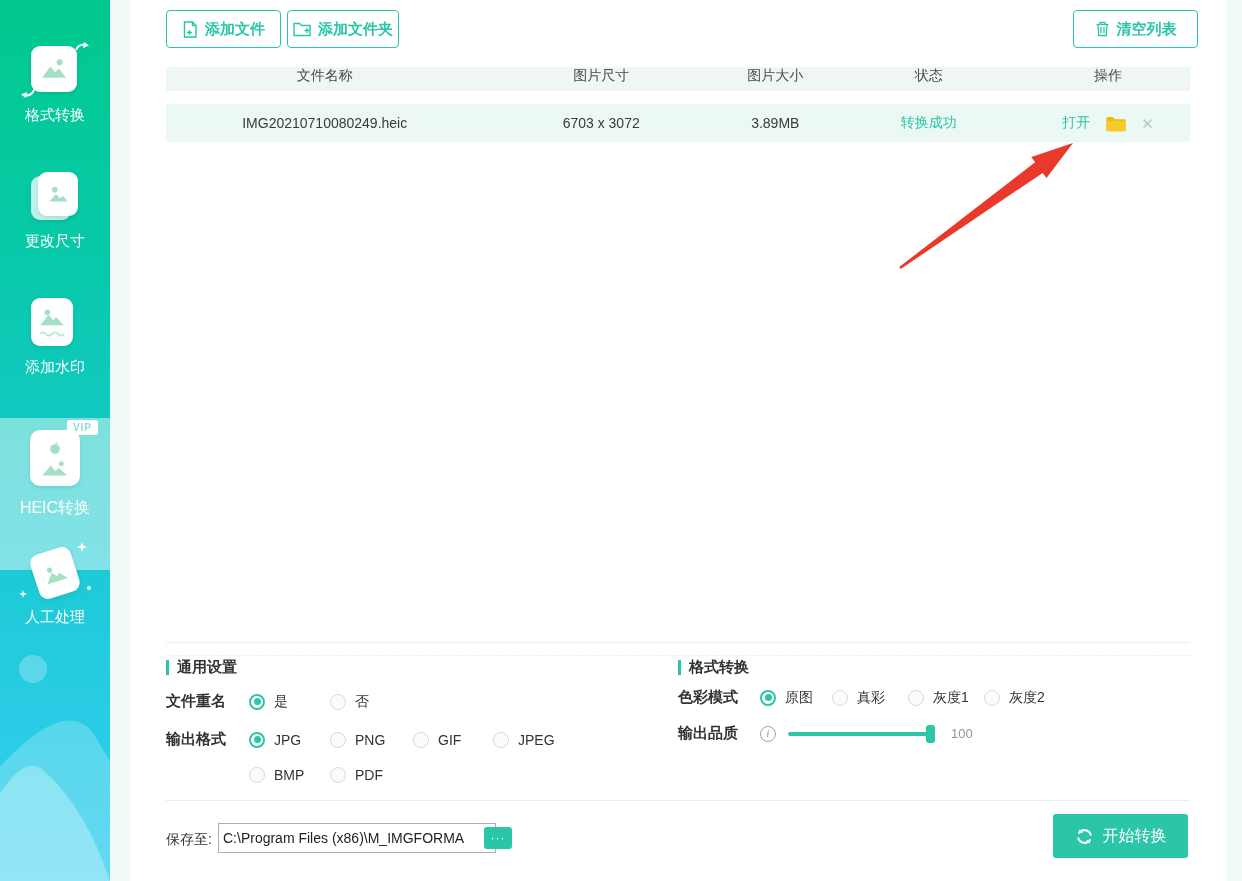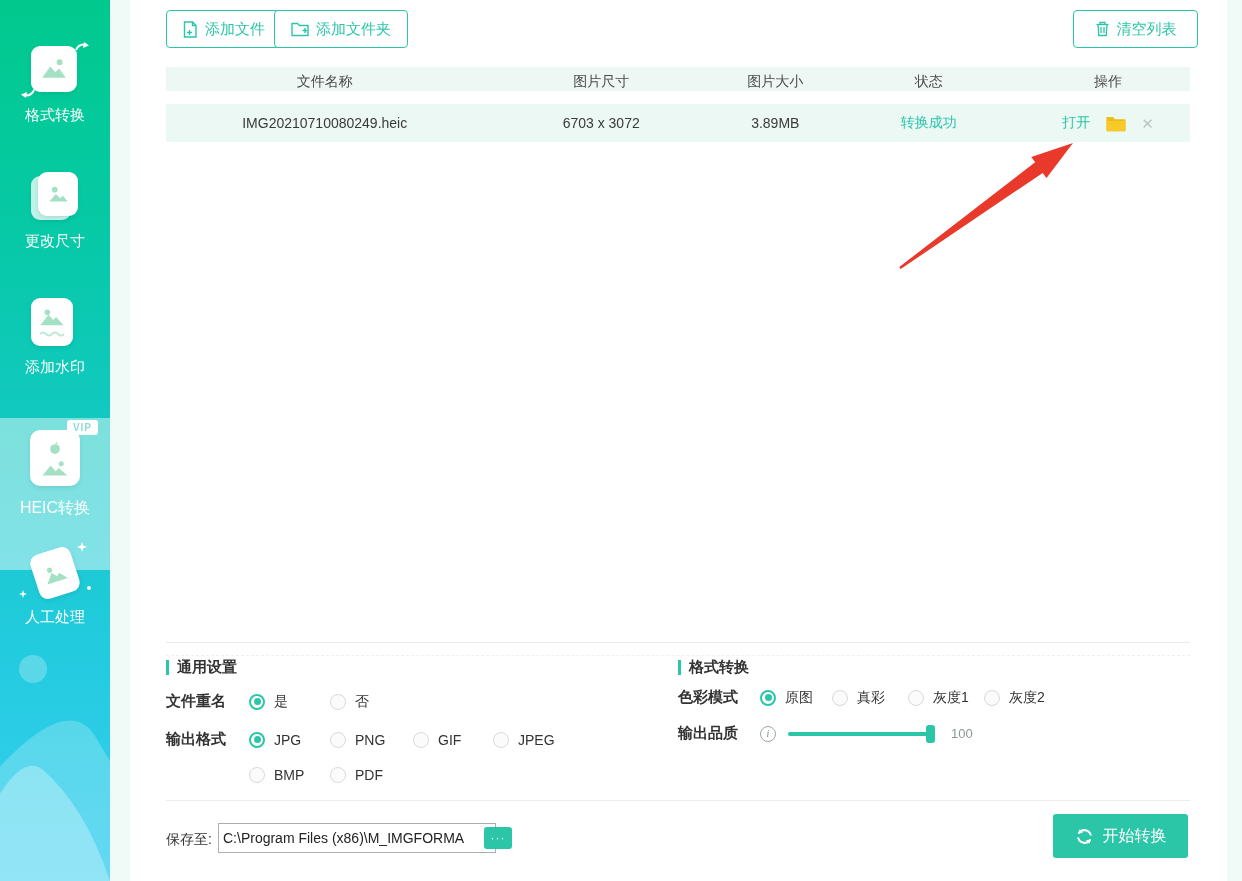--- a/index.html
+++ b/index.html
@@ -23,25 +23,25 @@
   .vip-badge::after { content:""; position:absolute; left:3px; bottom:-4px;
     border:4px solid transparent; border-top-color:#fff; border-left-color:#fff; width:0; height:0; }
   #side-decor { position:absolute; left:0; bottom:0; width:110px; height:230px; pointer-events:none; }
 
   
   .strip { position:absolute; top:0; height:881px; background:#f0faf7; }
 
   
   .tbtn { position:absolute; top:10px; height:38px; background:#fff;
     border:1px solid #2bc5a8; border-radius:4px; color:#2bc5a8; font-size:15px;
-    display:flex; align-items:center; justify-content:center; gap:7px; cursor:pointer; }
+    display:flex; align-items:center; justify-content:center; gap:7px; cursor:pointer;font-weight:bold; }
 
   
   #thead { position:absolute; left:166px; top:67px; width:1024px; height:24px;
-    background:#eef7f4; display:flex; align-items:flex-end; font-size:14px; color:#4a4a4a; }
+    background:#eef7f4; display:flex; align-items:flex-start; font-size:14px; color:#4a4a4a; }
   #trow { position:absolute; left:166px; top:104px; width:1024px; height:38px;
     background:#ecf8f4; display:flex; align-items:center; font-size:14px; color:#3a3a3a; }
   .c1{width:31%;text-align:center;} .c2{width:23%;text-align:center;}
   .c3{width:11%;text-align:center;} .c4{width:19%;text-align:center;}
   .c5{width:16%;text-align:center;}
   .teal { color:#2bc5a8; }
   .opcell { display:flex; align-items:center; justify-content:center; gap:15px; }
   .xmark { color:#b9c6c4; font-size:15px; cursor:pointer; line-height:1; }
 
   
@@ -186,21 +186,21 @@
 
   <button class="tbtn" style="left:166px;width:115px">
     <svg width="16" height="17" viewBox="0 0 16 17" fill="none" stroke="#2bc5a8" stroke-width="1.4">
       <path d="M2.5 1h8l3.5 3.5V16h-11.5z"></path>
         <path d="M10.5 1v3.5H14"></path>
         <path d="M5 11.5h5M7.5 9v5"></path>
     </svg>
     <span>添加文件</span>
   </button>
 
-  <button class="tbtn" style="left:274px;width:134px">
+  <button class="tbtn" style="left:287px;width:112px">
     <svg width="18" height="15" viewBox="0 0 18 15" fill="none" stroke="#2bc5a8" stroke-width="1.4">
       <path d="M1 1.5h5.5l2 2H17v10H1z"></path>
         <path d="M11.5 8.5h5M14 6v5"></path>
     </svg>
     <span>添加文件夹</span>
   </button>
 
   <button class="tbtn" style="left:1073px;width:125px">
     <svg width="15" height="16" viewBox="0 0 15 16" fill="none" stroke="#2bc5a8" stroke-width="1.3">
       <path d="M1.5 3.5h12"></path>

